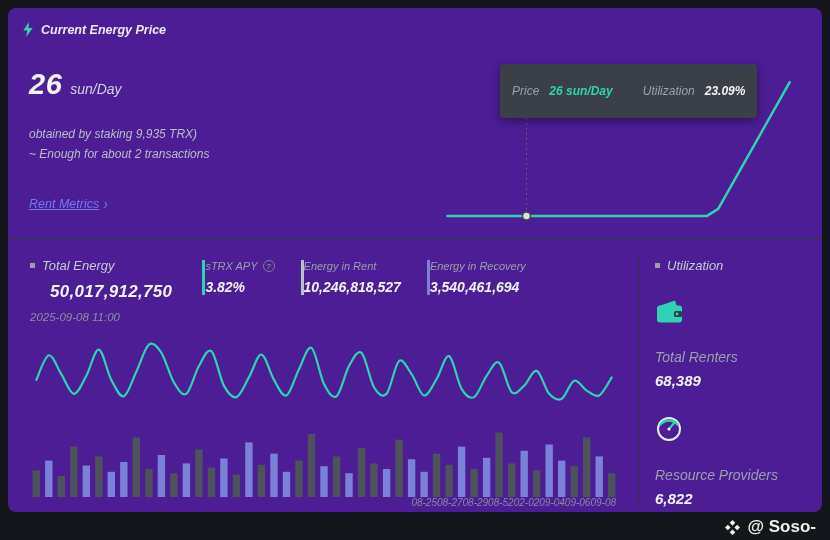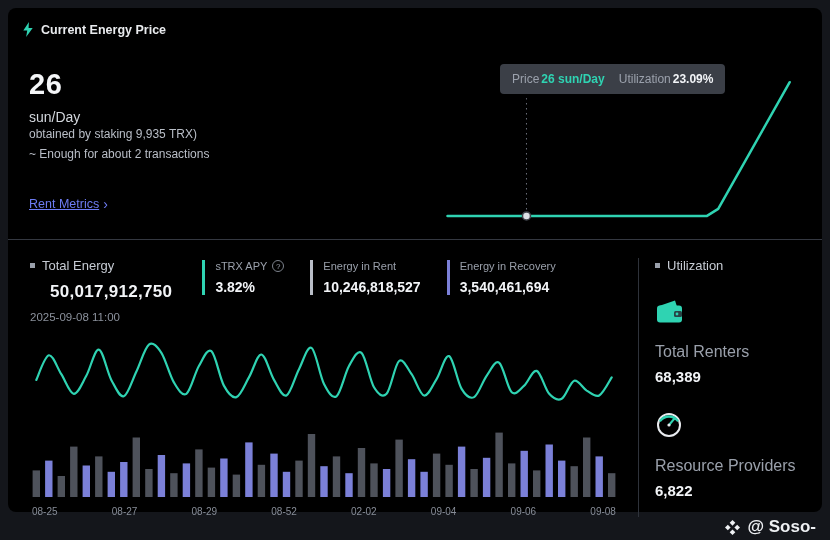--- a/index.html
+++ b/index.html
@@ -1,55 +1,55 @@
 <!DOCTYPE html>
 <html><head>
 <meta charset="utf-8">
 <style>
   * { margin:0; padding:0; box-sizing:border-box; }
   html,body { width:830px; height:540px; }
   body { background:#14161b; font-family:"Liberation Sans",sans-serif; position:relative; overflow:hidden; }
-  .card { position:absolute; left:8px; top:8px; width:814px; height:504px; background:#000000; border-radius:8px; }
+  .card { position:absolute; left:8px; top:8px; width:814px; height:504px; background:#4c1d95; border-radius:8px;font-style:italic; }
   .top { position:relative; height:232px; border-bottom:1px solid #343841; }
   .hdr { position:absolute; left:14px; top:14px; display:flex; align-items:center; gap:7px; }
   .hdr-title { font-size:12.5px; color:#e9ebee; font-weight:700; }
-  .price-row { position:absolute; left:21px; top:60px; display:flex; align-items:baseline; gap:8px;flex-direction:column; }
+  .price-row { position:absolute; left:21px; top:60px; display:flex; align-items:baseline; gap:8px; }
   .price-val { font-size:29px; font-weight:700; color:#f4f6f8; letter-spacing:.5px; }
   .price-unit { font-size:14px; color:#d2d6dc; }
   .desc { position:absolute; left:21px; top:116px; font-size:12px; color:#b9bec7; line-height:1.7; }
   .link { position:absolute; left:21px; top:188px; font-size:12.5px; color:#6d7cf3; display:flex; gap:4px; align-items:center; cursor:pointer; }
   .link .lbl { text-decoration:underline; }
   .link .chev { font-size:14px; }
   .price-chart { position:absolute; left:432px; top:46px; }
-  .tooltip { position:absolute; left:492px; top:56px; background:#3b3f47; border-radius:4px; padding:8px 12px; display:flex; align-items:center; gap:2px; font-size:12px; box-shadow:0 3px 10px rgba(0,0,0,.4); white-space:nowrap; }
+  .tooltip { position:absolute; left:492px; top:56px; background:#3b3f47; border-radius:4px; padding:20px 12px; display:flex; align-items:center; gap:10px; font-size:12px; box-shadow:0 3px 10px rgba(0,0,0,.4); white-space:nowrap; }
   .tt-lbl { color:#9ba1ac; }
   .tt-price { color:#2fd3b2; font-weight:700; }
   .tt-util { color:#f2f4f7; font-weight:700; }
   .tt-gap { width:10px; }
   .bottom { display:flex; padding:18px 22px 0 22px; }
   .main { width:588px; }
   .row1 { display:flex; gap:30px; align-items:flex-start; }
   .sec-hdr { display:flex; align-items:center; gap:7px; }
   .bullet { width:5px; height:5px; background:#9aa0ab; display:inline-block; }
   .sec-title { font-size:13px; color:#c6cbd3; }
   .te-val { margin-top:9px; font-size:17px; font-weight:700; color:#f2f4f7; letter-spacing:.3px;margin-left:20px; }
   .te-ts { margin-top:9px; font-size:11.5px; color:#8b919c; }
   .cards { display:flex; gap:26px; margin-top:2px; }
-  .stat { padding-left:10px; border-left:3px solid #555; }
+  .stat { border-left:3px solid #555; }
   .stat.teal { border-color:#2fd3b2; }
   .stat.gray { border-color:#b9bec7; }
   .stat.purple { border-color:#7b80d8; }
   .stat-lbl { font-size:11px; color:#9aa0ab; display:flex; align-items:center; gap:5px; }
   .stat-val { margin-top:7px; font-size:14px; font-weight:700; color:#f2f4f7; }
   .info { width:12px; height:12px; border:1px solid #7c828c; border-radius:50%; font-size:8px; color:#9aa0ab; display:inline-flex; align-items:center; justify-content:center; cursor:pointer; }
   .energy-chart { margin-top:14px; display:block; }
-  .xlabels { display:flex; justify-content:space-between; margin-top:9px; font-size:10px; color:#878d98; padding:0 2px; }
+  .xlabels { display:flex; justify-content:flex-end; margin-top:0; font-size:10px; color:#878d98; padding:0 2px; }
   .side { flex:1; margin-left:20px; padding-left:16px; border-left:1px solid #2e323a; }
   .side .icon { margin-top:26px; }
-  .side-lbl { margin-top:14px; font-size:16px; color:#9aa0ab; }
+  .side-lbl { margin-top:20px; font-size:14px; color:#9aa0ab; }
   .side-val { margin-top:7px; font-size:15px; font-weight:700; color:#f2f4f7; }
   .watermark { position:absolute; right:14px; bottom:3px; display:flex; align-items:center; gap:7px; }
   .wm-text { font-size:17px; font-weight:700; color:#eef0f3; }
 </style>
 </head>
 <body>
 
 <div class="card">
 
   <div class="top">

